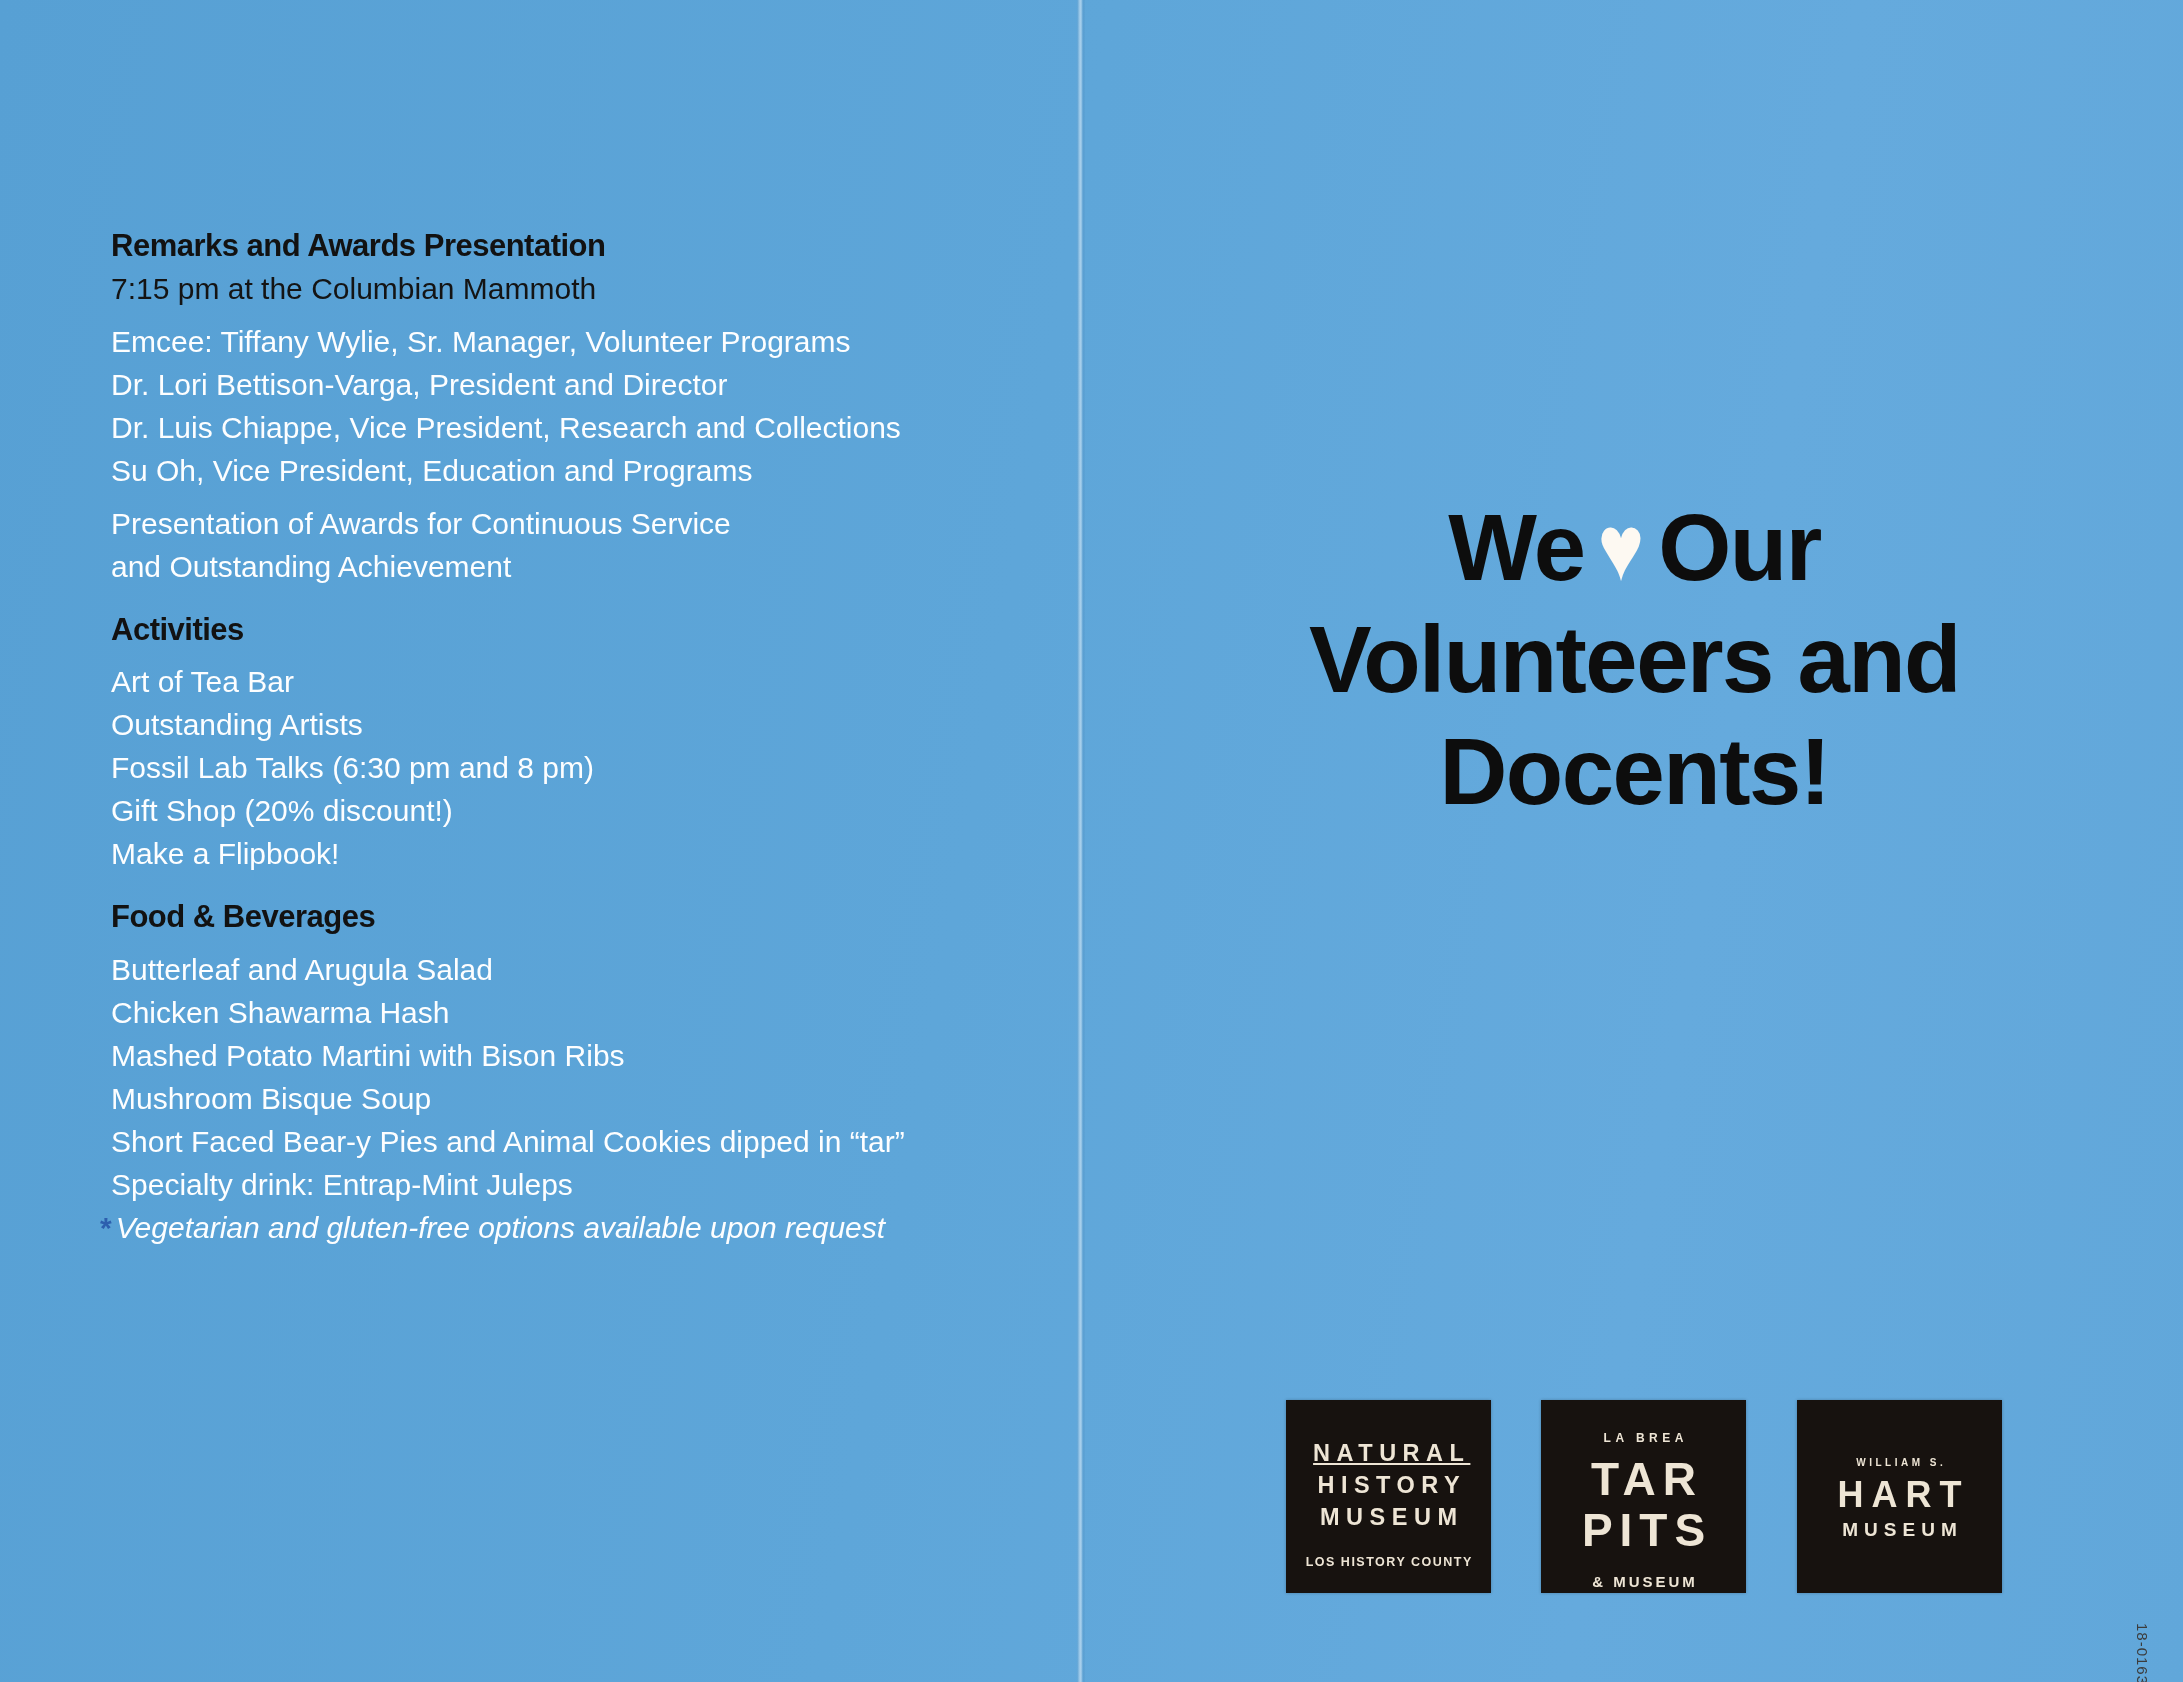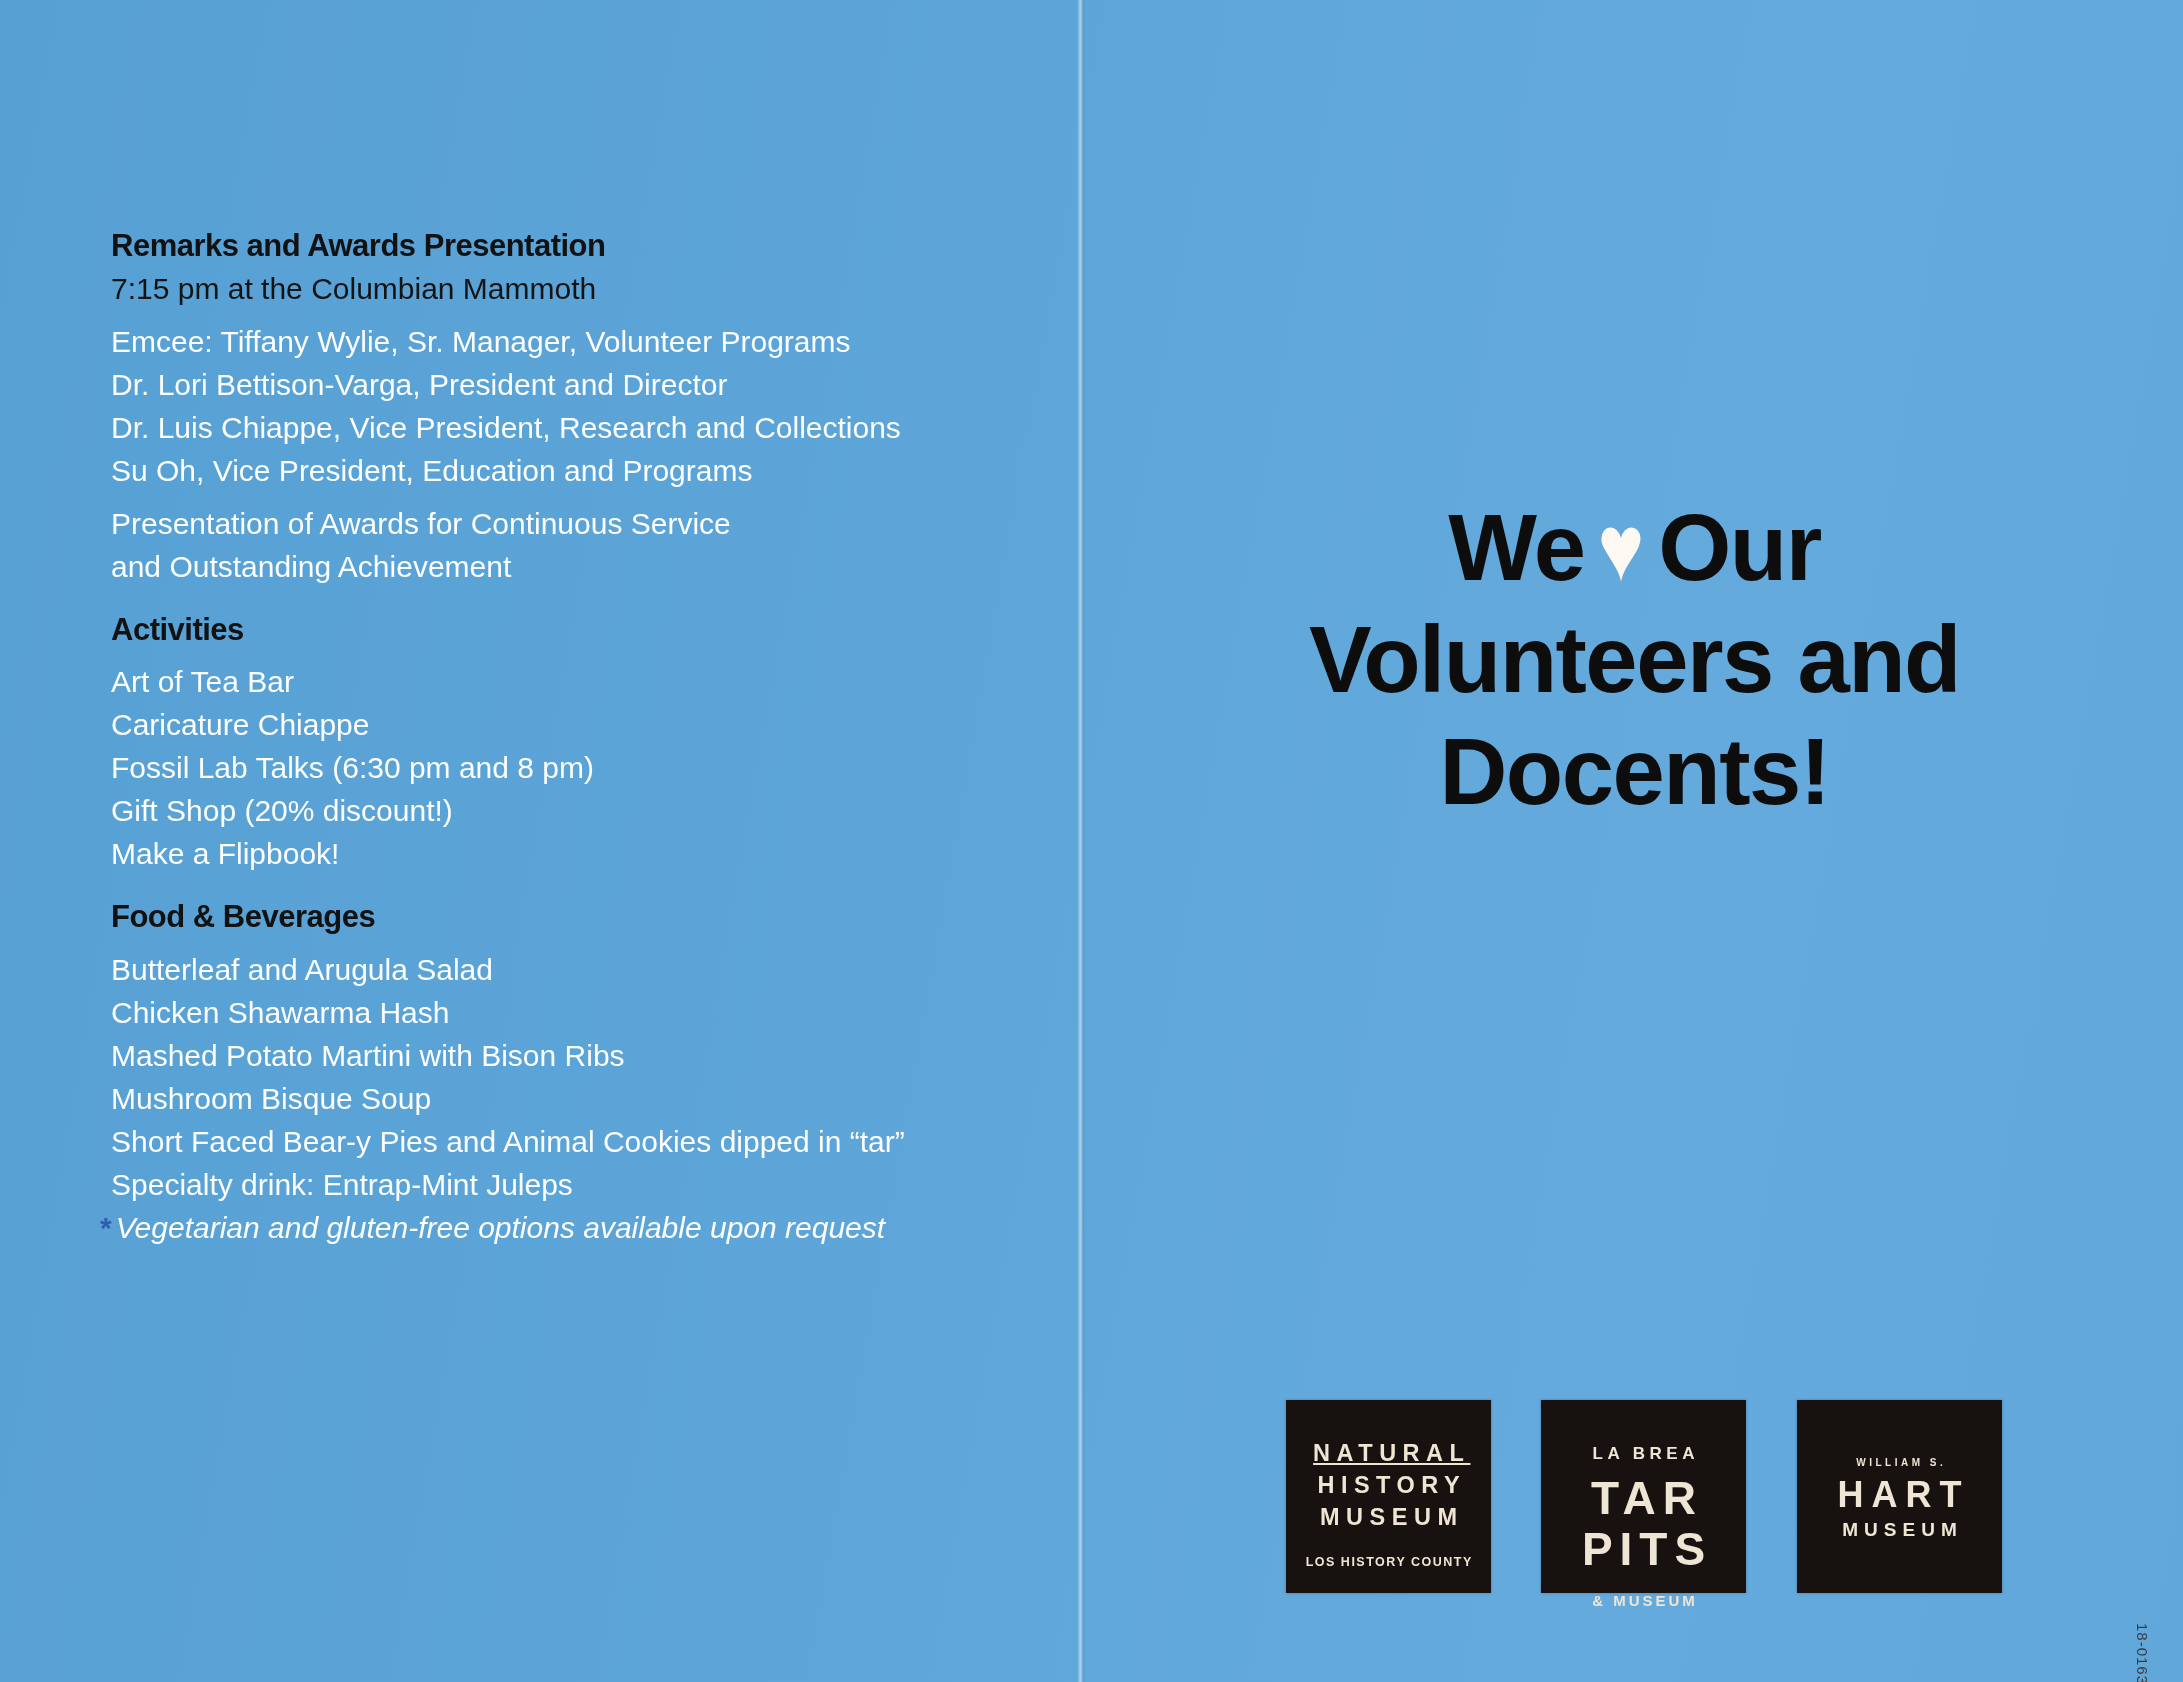--- a/index.html
+++ b/index.html
@@ -54,21 +54,21 @@
     box-shadow:0 0 3px rgba(0,0,0,0.25);
   }
   .logo-nhm     { left:1286px; }
   .logo-tarpits { left:1541px; }
   .logo-hart    { left:1797px; }
 
   .nhm-main   { font-size:23.5px; line-height:32px; font-weight:bold; letter-spacing:6.5px; text-indent:6.5px; }
   .nhm-pad    { padding-top:37px;text-decoration:underline; }
   .nhm-county { margin-top:22px; font-size:12.5px; font-weight:bold; letter-spacing:1.5px; text-indent:1.5px; }
 
-  .tp-region { padding-top:44px; font-size:17px; font-weight:bold; letter-spacing:4.5px; text-indent:4.5px; }
+  .tp-region { padding-top:31px; font-size:12px; font-weight:bold; letter-spacing:4.5px; text-indent:4.5px; }
   .tp-big    { font-size:46px; line-height:51px; font-weight:bold; letter-spacing:7px; text-indent:7px; }
   .tp-big1   { margin-top:9px; }
   .tp-museum { margin-top:17px; font-size:15px; font-weight:bold; letter-spacing:3px; text-indent:3px; }
 
   .hart-founder { padding-top:57px; font-size:10px; font-weight:bold; letter-spacing:3.5px; text-indent:3.5px; }
   .hart-name    { margin-top:7px; font-size:36px; line-height:39px; font-weight:bold; letter-spacing:8px; text-indent:8px; }
   .hart-museum  { margin-top:5px; font-size:19px; font-weight:bold; letter-spacing:6px; text-indent:6px; }
 
   .print-code {
     position:absolute; left:2151px; top:1623px;
@@ -90,21 +90,21 @@
       <div class="line">Dr. Lori Bettison-Varga, President and Director</div>
       <div class="line">Dr. Luis Chiappe, Vice President, Research and Collections</div>
       <div class="line">Su Oh, Vice President, Education and Programs</div>
       <div class="line mt-m">Presentation of Awards for Continuous Service</div>
       <div class="line">and Outstanding Achievement</div>
     </div>
 
     <div>
       <div class="h mt-l">Activities</div>
       <div class="line mt-s">Art of Tea Bar</div>
-      <div class="line">Caricature Chiappe</div>
+      <div class="line">Outstanding Artists</div>
       <div class="line">Fossil Lab Talks (6:30 pm and 8 pm)</div>
       <div class="line">Gift Shop (20% discount!)</div>
       <div class="line">Make a Flipbook!</div>
     </div>
 
     <div>
       <div class="h mt-l">Food &amp; Beverages</div>
       <div class="line mt-s">Butterleaf and Arugula Salad</div>
       <div class="line">Chicken Shawarma Hash</div>
       <div class="line">Mashed Potato Martini with Bison Ribs</div>

